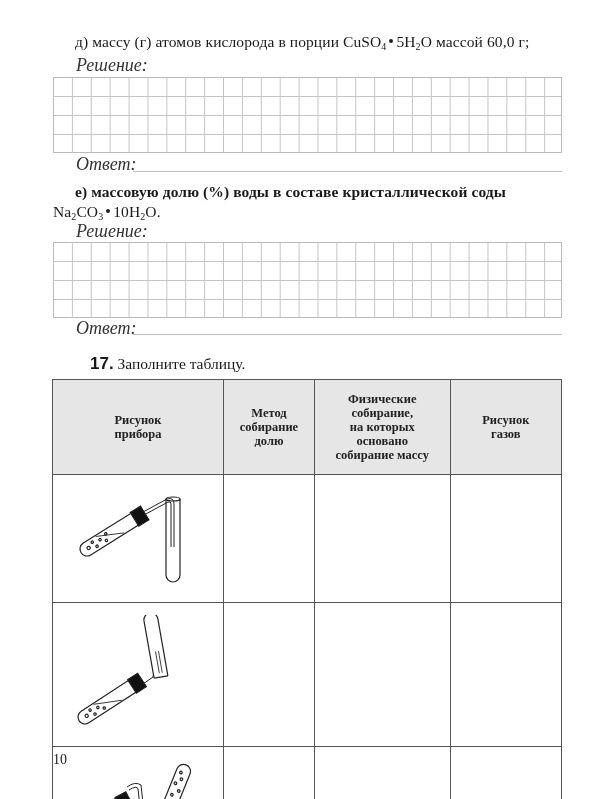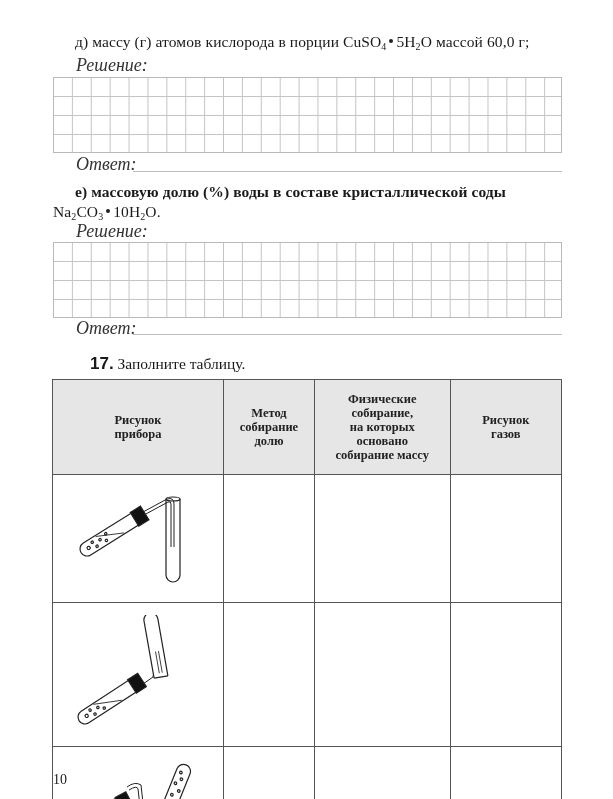--- a/index.html
+++ b/index.html
@@ -163,13 +163,13 @@
           </g>
         </svg>
       </td>
       <td></td>
       <td></td>
       <td></td>
     </tr>
   </tbody>
 </table>
 
-<div class="abs page-num" style="left:53px; top:752px;margin-top:20px;">10</div>
+<div class="abs page-num" style="left:53px; top:752px;">10</div>
 
 </body></html>

